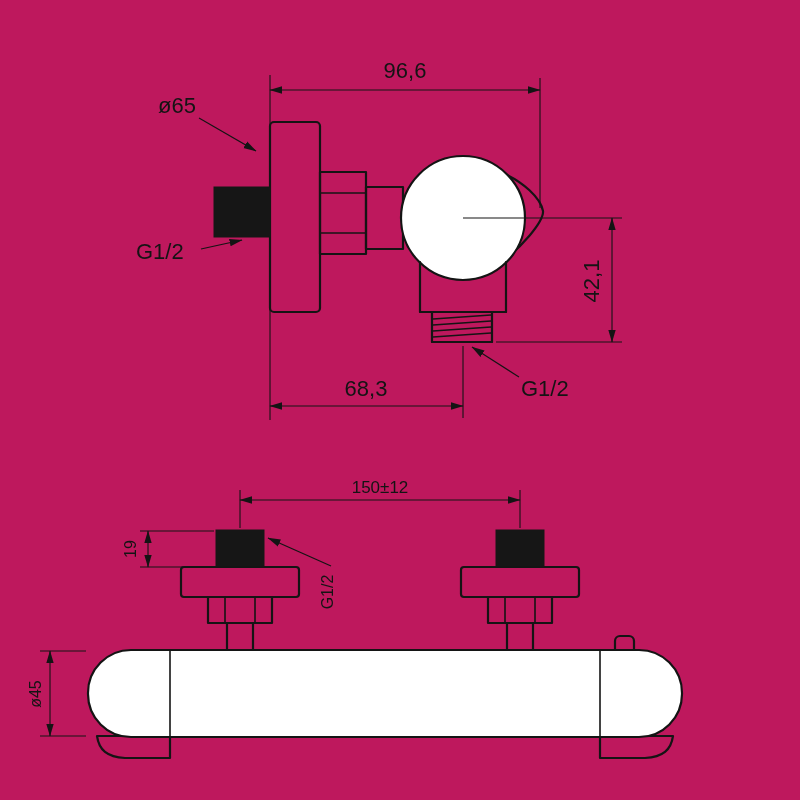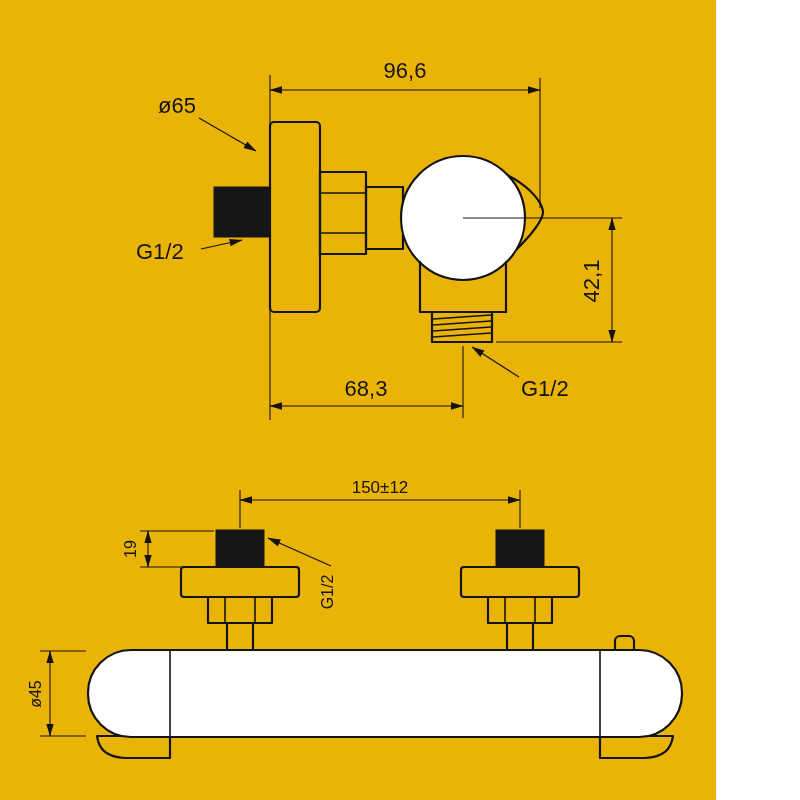--- a/index.html
+++ b/index.html
@@ -1,16 +1,16 @@
 <!DOCTYPE html>
 <html><head>
 <meta charset="utf-8">
 <style>
   html,body{margin:0;padding:0;background:#ffffff;}
-  .page{width:716px;height:800px;background:#eab308;position:relative;overflow:hidden;}
+  .page{width:800px;height:800px;background:#be185d;position:relative;overflow:hidden;}
   svg{display:block;}
   svg text{font-family:"Liberation Sans","DejaVu Sans",sans-serif;fill:#141414;}
   .outline{fill:none;stroke:#141414;stroke-width:2.2;stroke-linejoin:round;stroke-linecap:round;}
   .outline-thin{fill:none;stroke:#141414;stroke-width:1.6;stroke-linejoin:round;}
   .dim{fill:none;stroke:#141414;stroke-width:1.1;}
   .ext{fill:none;stroke:#141414;stroke-width:1.1;}
   .solid{fill:#161616;stroke:#161616;stroke-width:1;}
   .whitefill{fill:#ffffff;stroke:#141414;stroke-width:2.2;stroke-linejoin:round;}
   .txt-lg{font-size:22px;}
   .txt-md{font-size:17px;}

